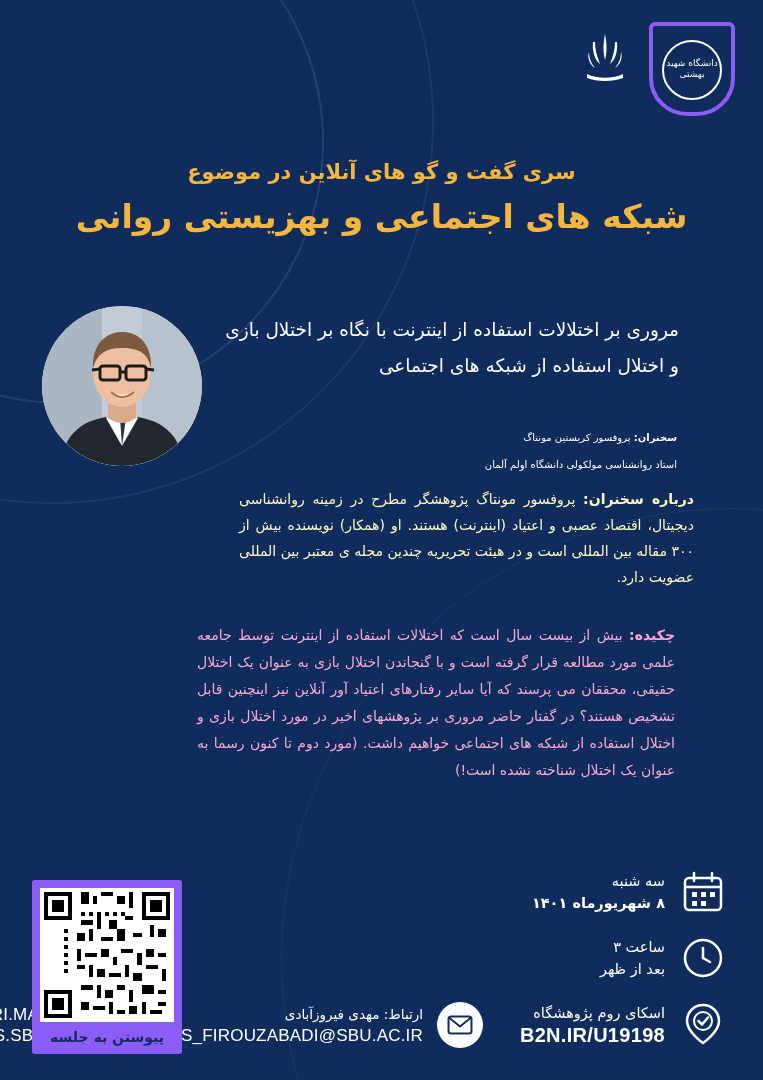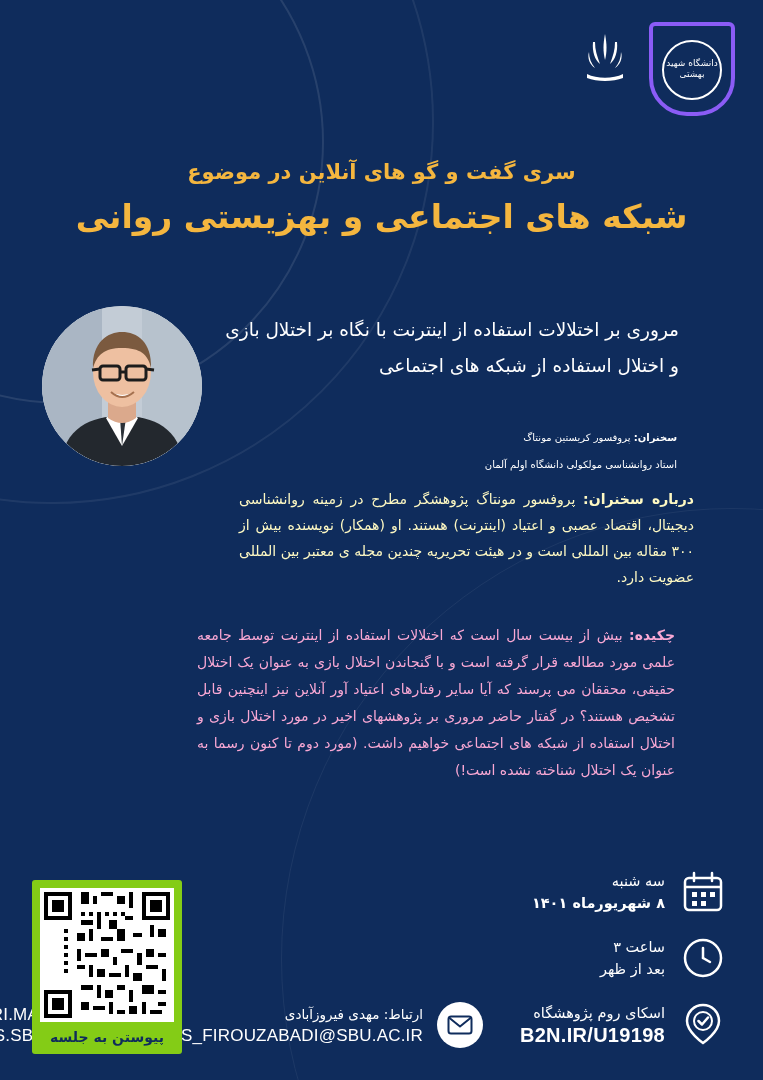--- a/index.html
+++ b/index.html
@@ -287,21 +287,21 @@
     letter-spacing: .2px;
     display: block;
   }
 
   
   .qr-box {
     position: absolute;
     left: 32px;
     bottom: 26px;
     width: 150px;
-    background: #84cc16;
+    background: #8b5cf6;
     border-radius: 3px;
     padding: 8px 8px 6px 8px;
     box-sizing: border-box;
     text-align: center;
   }
   .qr-img { width: 134px; height: 134px; display:block; margin: 0 auto; }
   .qr-caption {
     color: #0f2c5c;
     font-size: 14px;
     font-weight: bold;

